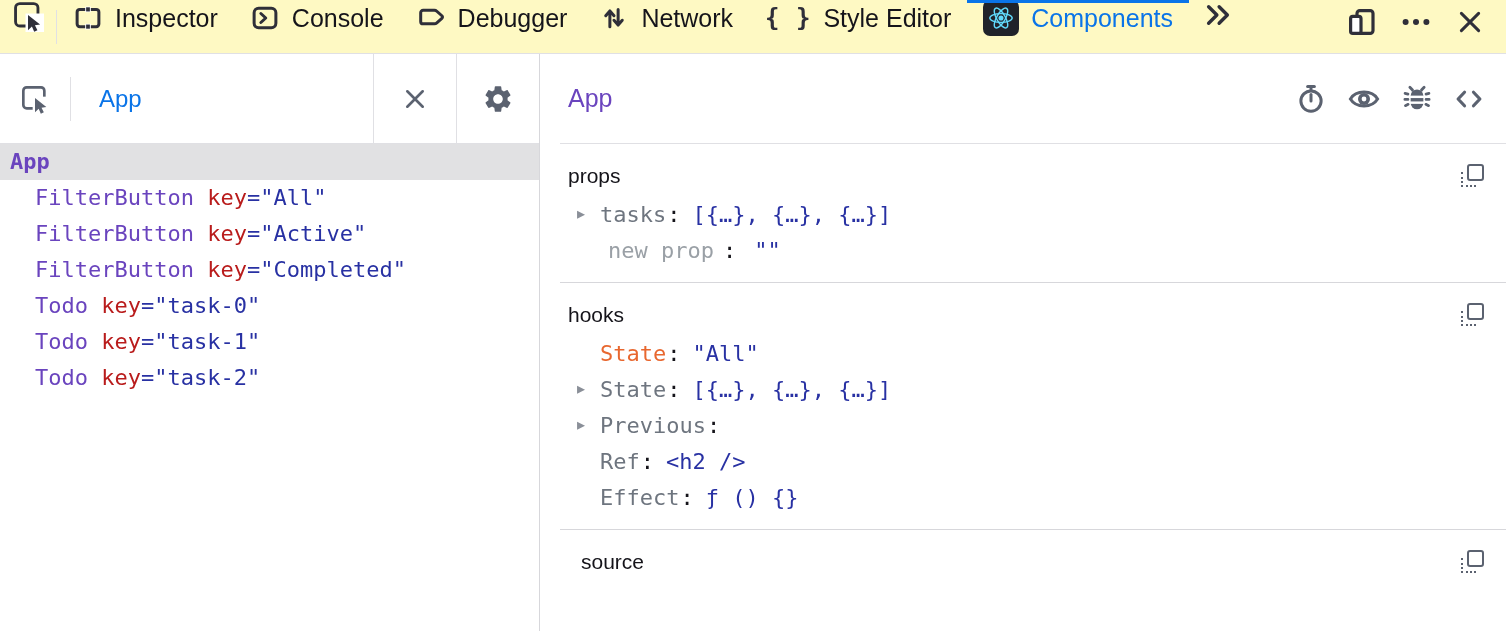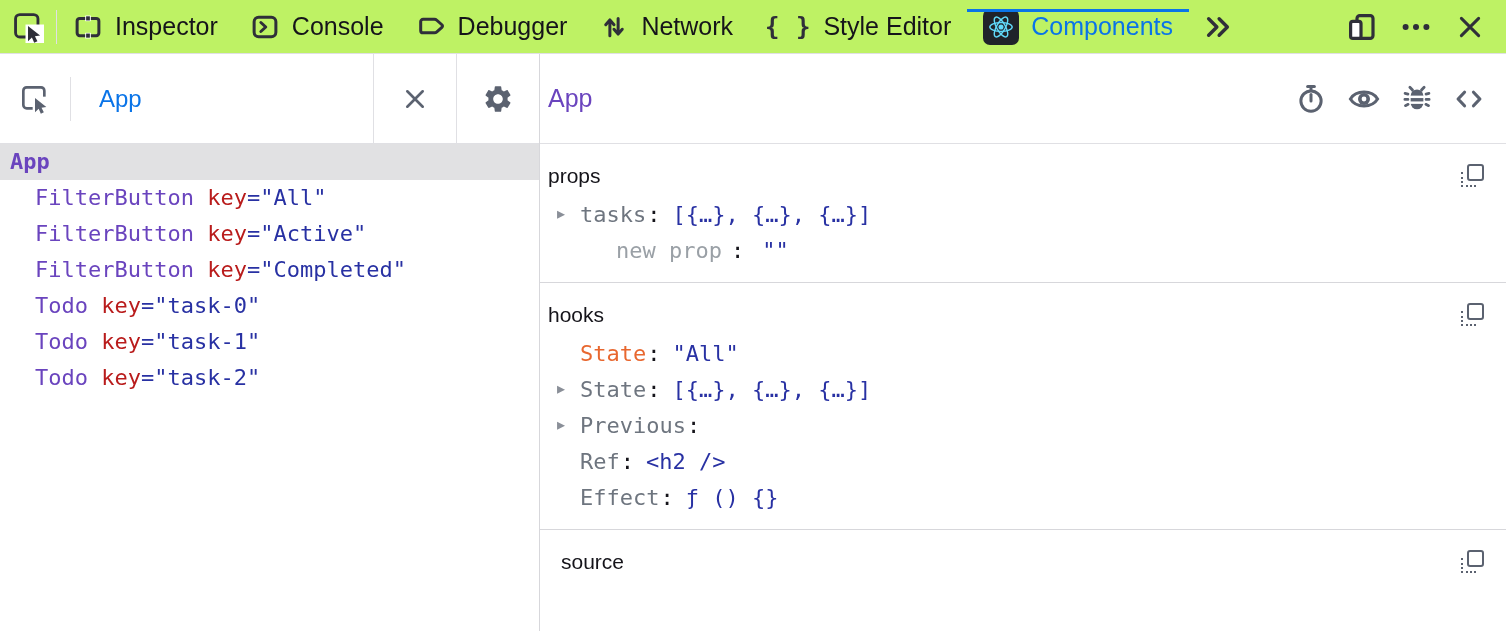--- a/index.html
+++ b/index.html
@@ -7,22 +7,22 @@
   body {
     width:1506px; height:632px; overflow:hidden;
     background:#fff; color:#15141a;
     font-family:"Liberation Sans", sans-serif;
     -webkit-font-smoothing:antialiased;
   }
   svg { display:block; }
 
   
   .toolbar {
-    height:54px; display:flex; align-items:center;
-    border-bottom:1px solid #e0e0e4; background:#bef264;
+    height:54px; display:flex; align-items:flex-start;
+    border-bottom:1px solid #e0e0e4; background:#fef9c3;
   }
   .icon-btn {
     display:flex; align-items:center; justify-content:center;
     cursor:pointer; background:none; border:none; padding:0;
   }
   .toolbar .picker { width:56px; }
   .vsep { width:1px; background:#e0e0e4; height:34px; align-self:center; }
   .tabs { display:flex; align-items:stretch; }
   .tab {
     display:flex; align-items:center; gap:12px; padding:0 16px;
@@ -40,21 +40,21 @@
     font-family:"DejaVu Sans Mono", monospace; font-size:24px; font-weight:bold;
     color:#2f2f39; letter-spacing:1px;
   }
   .overflow-btn { padding:0 14px; }
   .toolbar-right {
     margin-left:auto; display:flex; align-items:center; gap:10px; padding-right:14px;
   }
   .toolbar-right .icon-btn { width:44px; height:44px; }
 
   
-  .main { display:flex; height:577px; }
+  .main { display:flex; height:577px;gap:20px; }
   .left-panel { width:540px; border-right:1px solid #d7d7db; display:flex; flex-direction:column; }
   .right-panel { flex:1; display:flex; flex-direction:column; overflow:hidden; }
 
   
   .panel-header {
     height:90px; display:flex; align-items:center;
     border-bottom:1px solid #e0e0e4; flex:none;
   }
   .left-header .picker { width:70px; height:100%; }
   .search-box {
@@ -94,21 +94,21 @@
   .prow .arrow {
     position:absolute; left:17px; top:0; height:36px; line-height:36px;
     color:#8a8f98; font-size:16px; cursor:pointer; font-family:"Liberation Sans",sans-serif;
   }
   .prow .k { color:#6e757f;text-align:center; }
   .prow .k.orange { color:#e8672f; }
   .prow .k.placeholder { color:#9aa0a6; }
   .prow .colon { color:#15141a; margin-left:1px; }
   .prow .v { color:#2831a3; margin-left:12px; }
   .prow .v.dark { color:#15141a; margin-left:0; }
-  .prow.newprop .k { width:122px; display:inline-block;margin-left:28px; }
+  .prow.newprop .k { width:122px; display:inline-block; }
   .prow.newprop .v { margin-left:18px; }
 
   
   .copy-icon { width:24px; height:24px; position:relative; display:inline-block; cursor:pointer; }
   .copy-icon .back {
     position:absolute; left:1px; bottom:1px; width:15px; height:15px;
     border-left:2.6px dotted #5b6270; border-bottom:2.6px dotted #5b6270;
   }
   .copy-icon .front {
     position:absolute; top:0; right:0; width:17px; height:17px;

